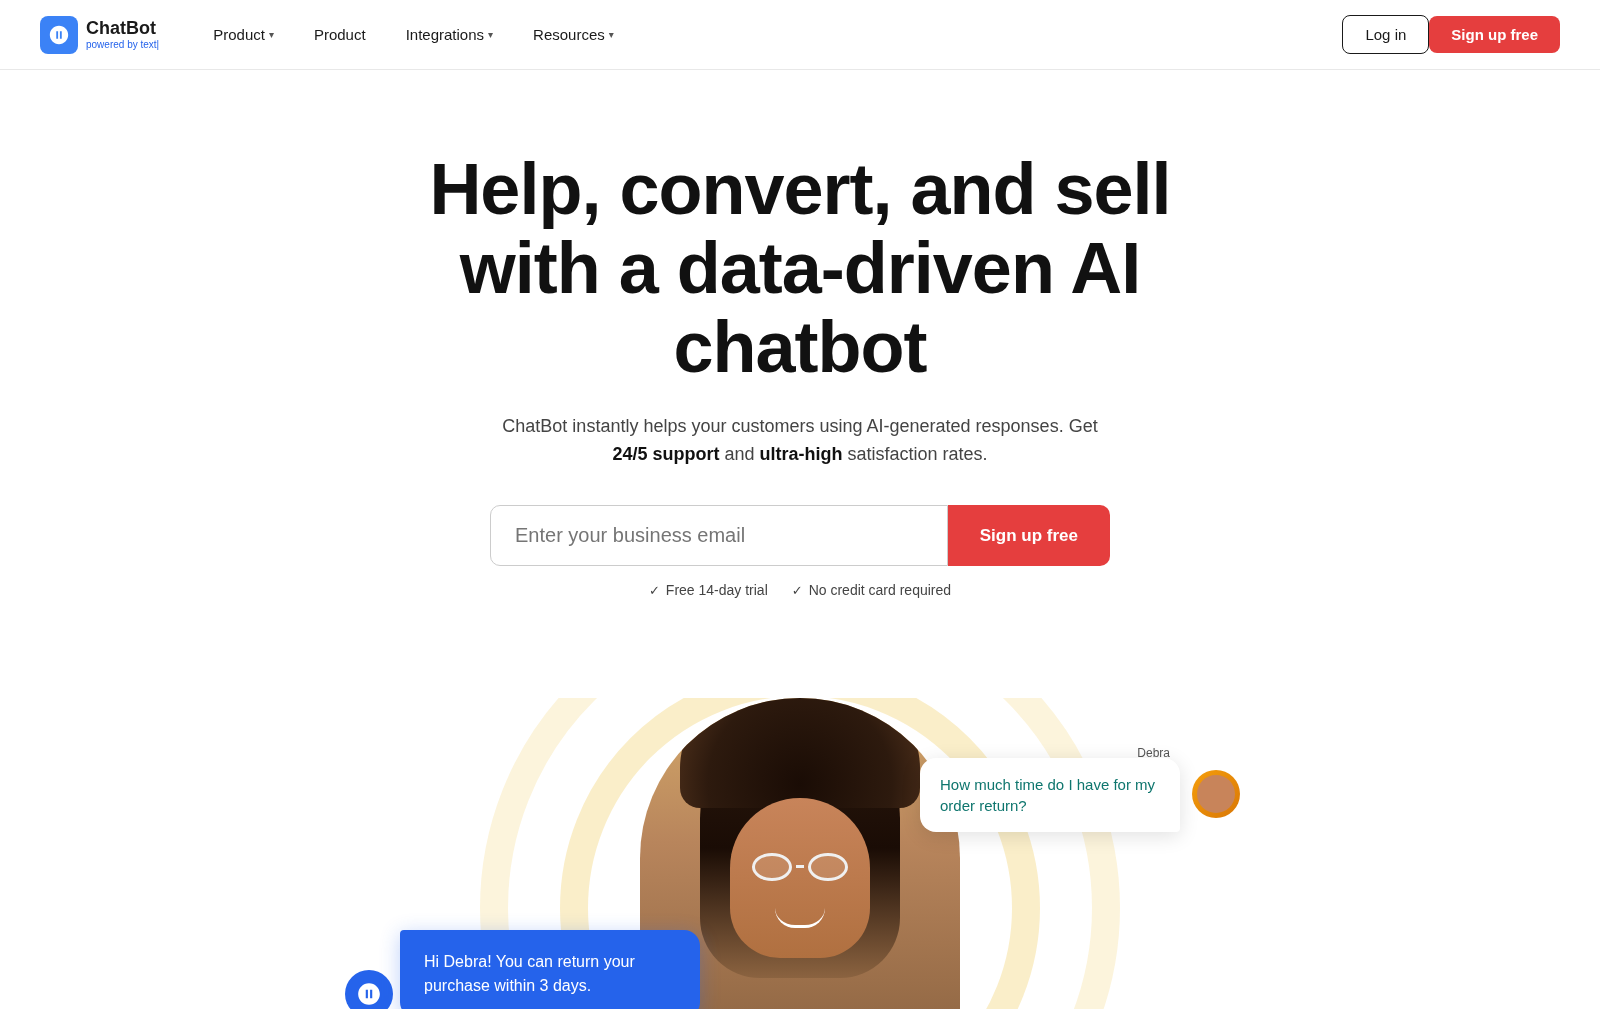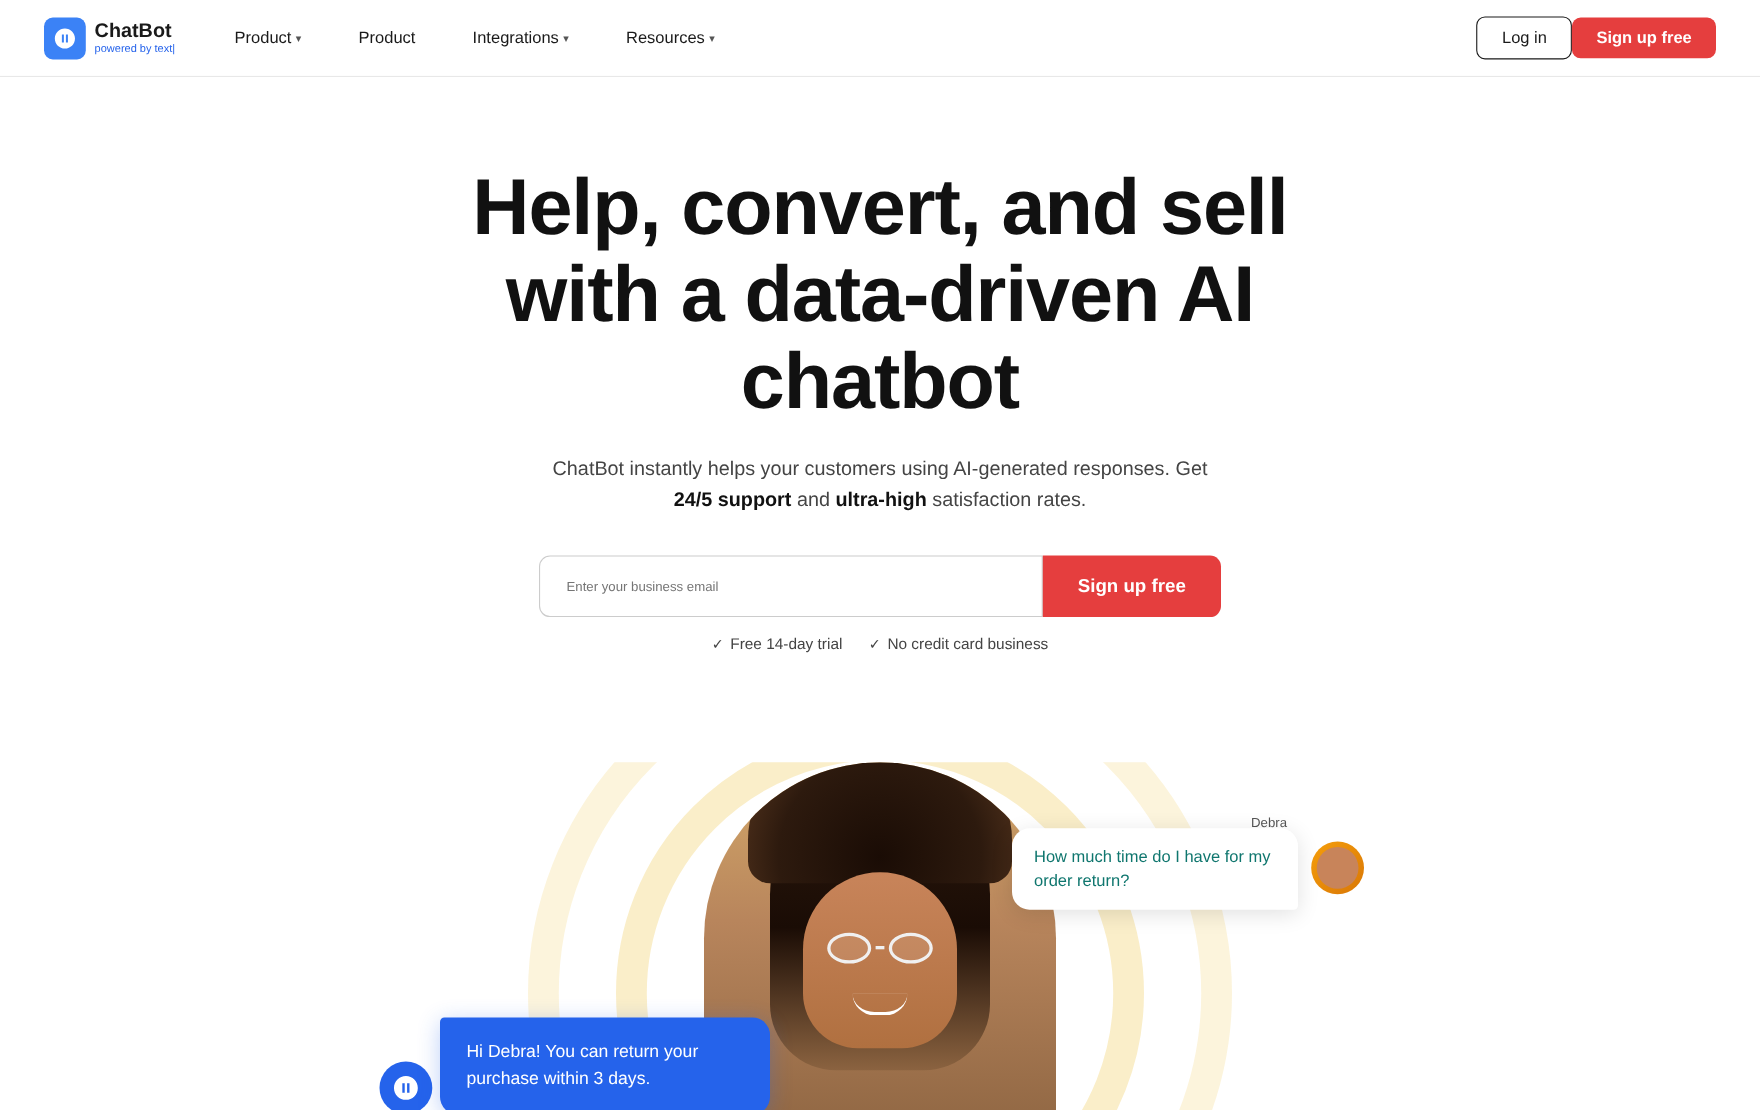--- a/index.html
+++ b/index.html
@@ -15,21 +15,21 @@
     .logo { display: flex; align-items: center; gap: 8px; text-decoration: none; }
     .logo-icon {
       width: 38px; height: 38px; background: #3b82f6; border-radius: 8px;
       display: flex; align-items: center; justify-content: center;
     }
     .logo-icon svg { width: 22px; height: 22px; fill: #fff; }
     .logo-text { display: flex; flex-direction: column; }
     .logo-name { font-size: 18px; font-weight: 700; color: #1a1a1a; line-height: 1.1; }
     .logo-sub { font-size: 10px; color: #666; }
     .logo-sub span { color: #2563eb; font-weight: 400; }
-    .nav-links { display: flex; align-items: flex-start; gap: 24px; }
+    .nav-links { display: flex; align-items: flex-start; gap: 12px; }
     .nav-link {
       display: flex; align-items: center; gap: 4px;
       padding: 8px 14px; font-size: 15px; color: #1a1a1a; cursor: pointer;
       border-radius: 6px; text-decoration: none;
     }
     .chevron { font-size: 10px; color: #555; }
     .nav-right { display: flex; align-items: center; }
     .btn-login {
       padding: 10px 22px; border: 1.5px solid #1a1a1a; border-radius: 8px;
       background: #fff; font-size: 15px; font-weight: 500; cursor: pointer;
@@ -54,21 +54,21 @@
       max-width: 620px; margin-left: auto; margin-right: auto;
     }
     .hero-subtitle strong { font-weight: 700; color: #111; }
 
     
     .hero-form {
       display: flex; gap: 0; justify-content: center;
       max-width: 620px; margin: 0 auto 16px;
     }
     .email-input {
-      flex: 1; padding: 18px 24px; font-size: 12px; color: #be185d;
+      flex: 1; padding: 18px 24px; font-size: 20px; color: #be185d;
       border: 1.5px solid #ccc; border-radius: 10px 0 0 10px;
       outline: none; background: #fff;
     }
     .btn-signup-hero {
       padding: 18px 32px; background: #e53e3e; color: #fff;
       font-size: 17px; font-weight: 700; border: none; cursor: pointer;
       border-radius: 0 10px 10px 0; white-space: nowrap;
     }
 
     
@@ -238,21 +238,21 @@
     <button class="btn-signup-hero">Sign up free</button>
   </div>
 
   <div class="trust-badges">
     <div class="badge">
       <span class="check-icon">✓</span>
       <span>Free 14-day trial</span>
     </div>
     <div class="badge">
       <span class="check-icon">✓</span>
-      <span>No credit card business</span>
+      <span>No credit card required</span>
     </div>
   </div>
 </section>
 
 <div class="hero-visual">
 
   <div class="rings-container">
     <div class="ring ring-1"></div>
     <div class="ring ring-2"></div>
     <div class="ring ring-3"></div>

